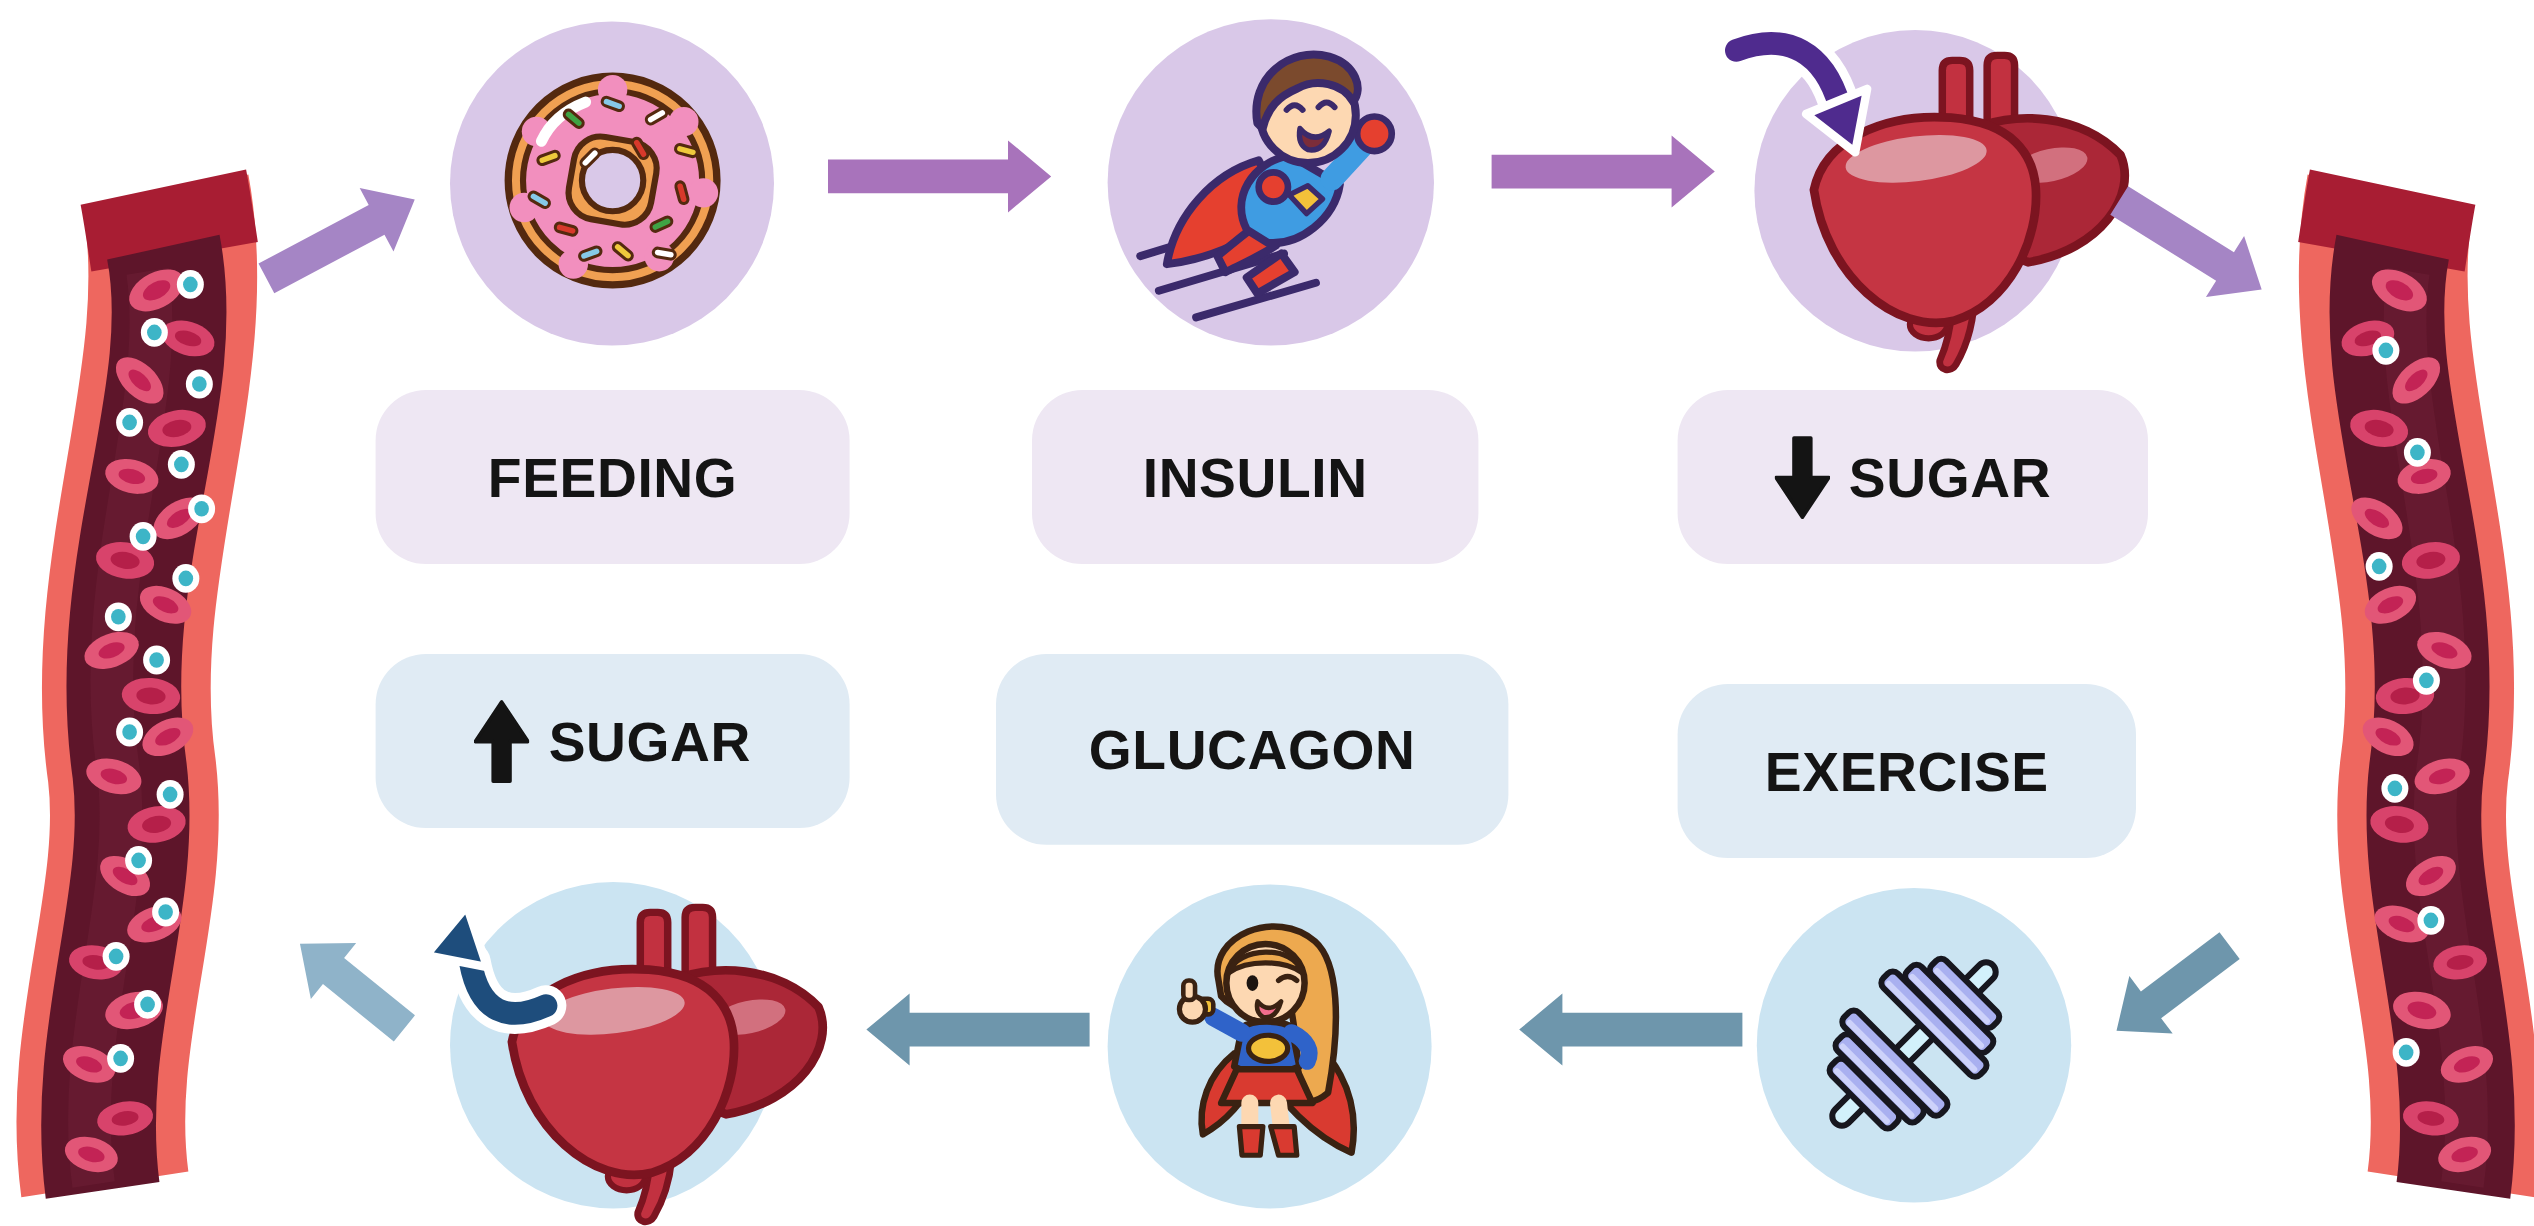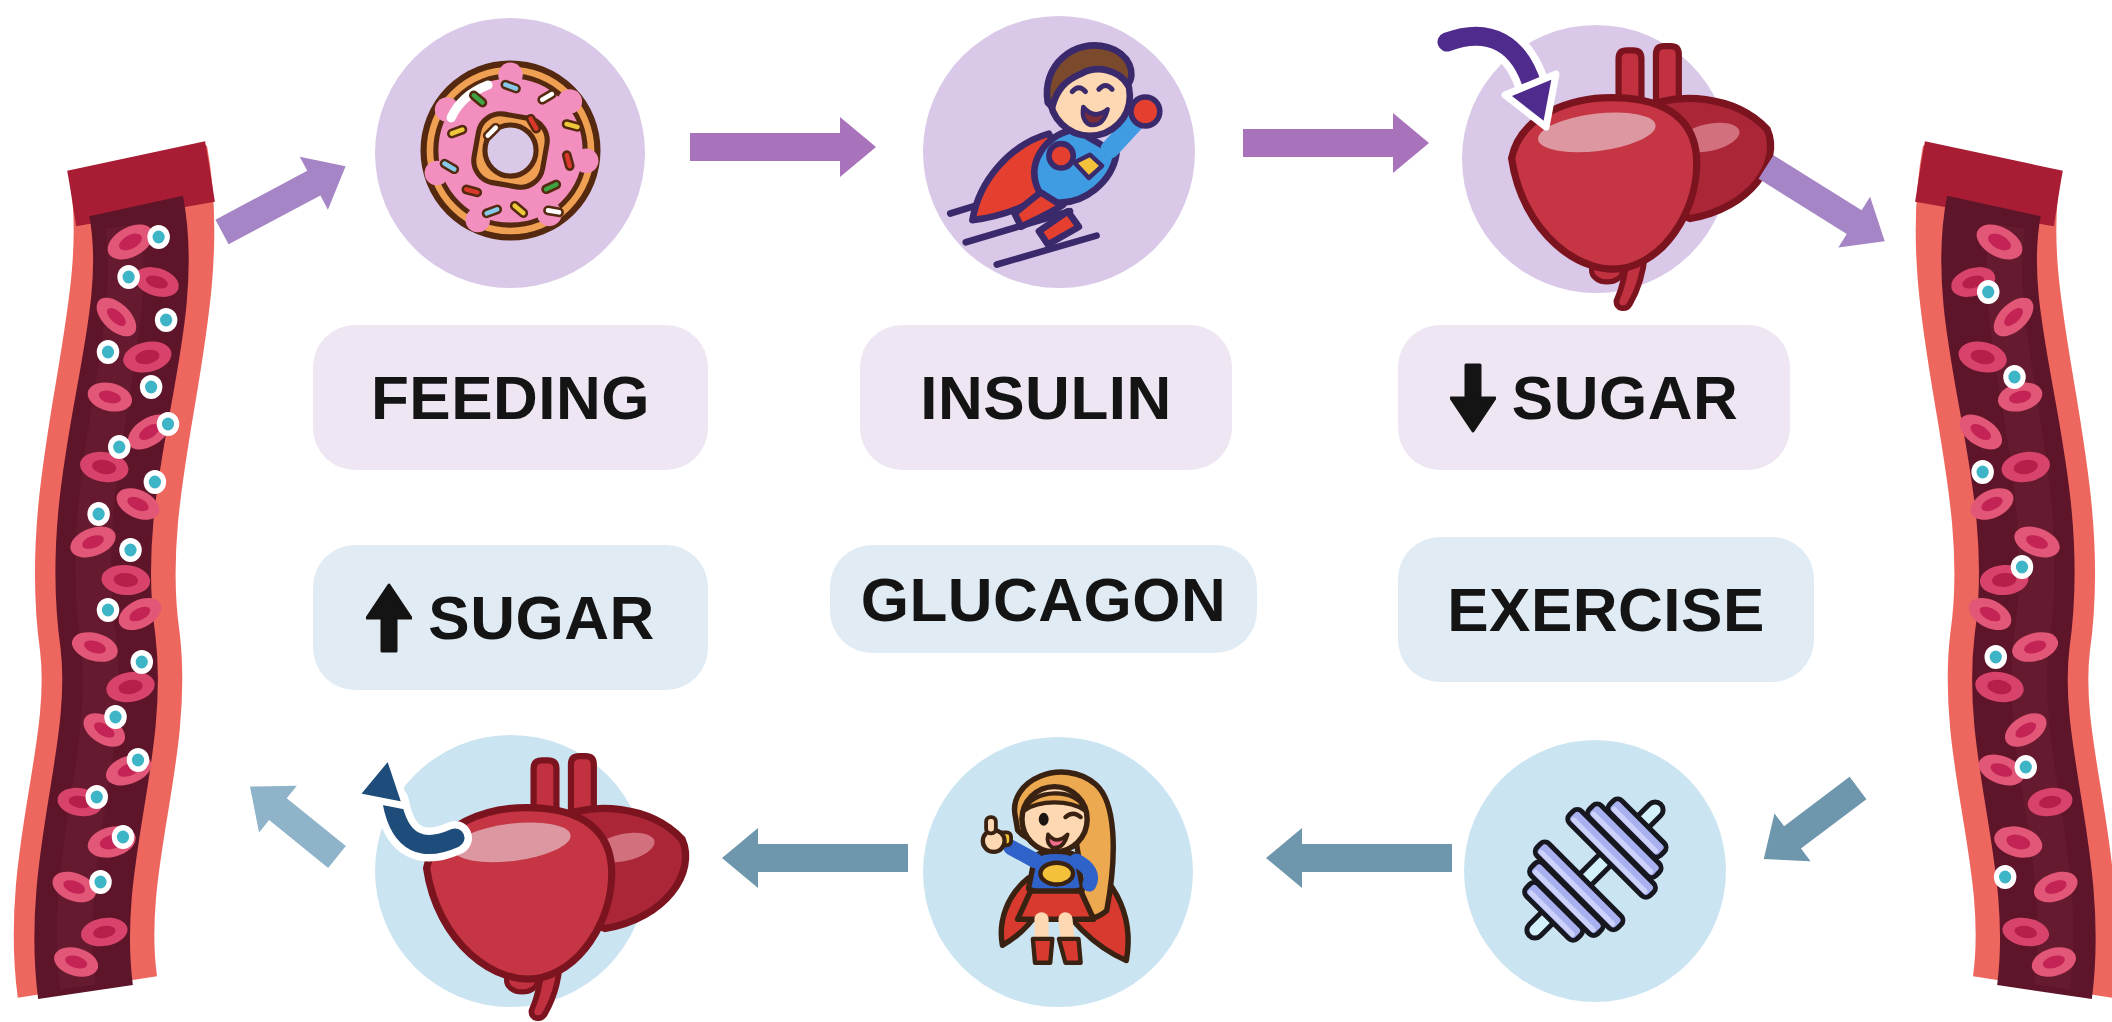--- a/index.html
+++ b/index.html
@@ -5,21 +5,21 @@
   html,body{margin:0;padding:0;background:#fff;}
   .canvas{position:relative;width:2112px;height:1022px;background:var(--background,#fff);overflow:hidden;
           font-family:"Liberation Sans",sans-serif;}
   .canvas svg{display:block;}
   .defs-svg{position:absolute;width:0;height:0;overflow:hidden;}
   .circle{position:absolute;border-radius:50%;z-index:1;}
   .circle.lav{background:var(--lavender_circle);}
   .circle.blu{background:var(--blue_circle);}
   .art{position:absolute;z-index:2;overflow:visible;}
   .label-box{position:absolute;z-index:2;display:flex;align-items:center;justify-content:center;gap:16px;
-             border-radius:42px;font-weight:700;font-size:62px;color:var(--label_text);letter-spacing:0.5px;
+             border-radius:42px;font-weight:700;font-size:46px;color:var(--label_text);letter-spacing:0.5px;
              white-space:nowrap;}
   .label-box.lav{background:var(--lavender_box);}
   .label-box.blu{background:var(--blue_box);}
   .overlay{position:absolute;left:0;top:0;z-index:3;pointer-events:none;}
   .vessel{position:absolute;z-index:1;overflow:visible;}
   .vessel.right{transform:scaleX(-1);}
 </style>
 </head>
 <body>
 
@@ -364,24 +364,24 @@
       <polygon points="16,3 30,3 30,36 45,36 23,69 1,36 16,36" fill="var(--label_text)" stroke="var(--label_text)" stroke-width="3" stroke-linejoin="round"></polygon>
     </svg>
     <span>SUGAR</span>
   </div>
   <div class="label-box blu" style="left:313px;top:545px;width:395px;height:145px">
     <svg width="46" height="72" viewBox="0 0 46 72">
       <polygon points="16,69 30,69 30,36 45,36 23,3 1,36 16,36" fill="var(--label_text)" stroke="var(--label_text)" stroke-width="3" stroke-linejoin="round"></polygon>
     </svg>
     <span>SUGAR</span>
   </div>
-  <div class="label-box blu" style="left:830px;top:545px;width:427px;height:108px">
+  <div class="label-box blu" style="left:830px;top:545px;width:427px;height:159px">
     <span>GLUCAGON</span>
   </div>
-  <div class="label-box blu" style="left:1398px;top:537px;width:416px;height:145px">
+  <div class="label-box blu" style="left:1398px;top:570px;width:382px;height:145px">
     <span>EXERCISE</span>
   </div>
 
   <svg class="overlay" width="2112" height="1022" viewBox="0 0 2112 1022">
     <g transform="translate(222,232) rotate(-28)">
       <polygon points="0,-14 104,-14 104,-30 140,0 104,30 104,14 0,14" fill="var(--purple_arrow_diag)"></polygon>
     </g>
     <g transform="translate(690,147)">
       <polygon points="0,-14 150,-14 150,-30 186,0 150,30 150,14 0,14" fill="var(--purple_arrow)"></polygon>
     </g>

